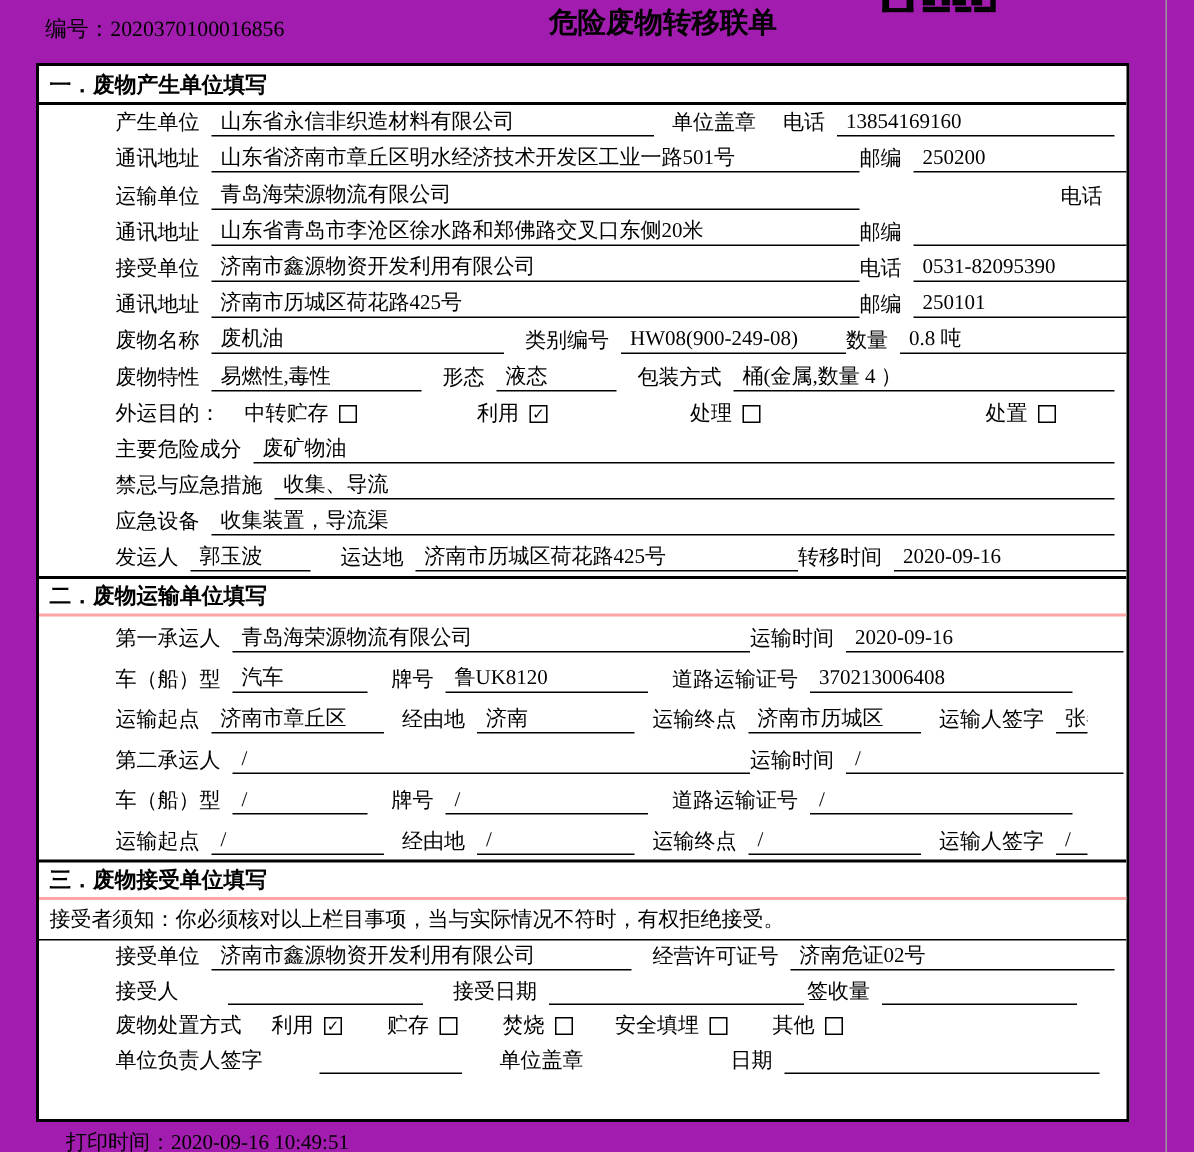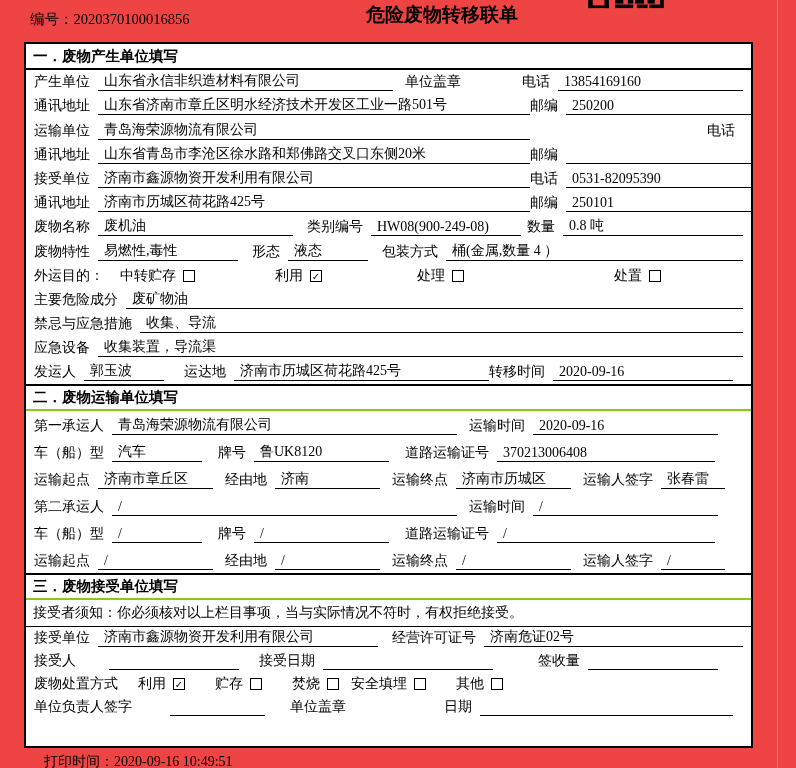--- a/index.html
+++ b/index.html
@@ -1,52 +1,52 @@
 <!DOCTYPE html>
 <html><head>
 <meta charset="utf-8">
 <style>
   * { box-sizing: border-box; margin: 0; padding: 0; }
   html,body { width:796px; height:768px; background:#fff; color:#000; overflow:hidden;
               font-family:"Liberation Serif", serif; font-size:14px; }
-  .page { position:relative; width:796px; height:768px; background:#ef4444;padding-left:16px; }
+  .page { position:relative; width:796px; height:768px; background:#a21caf;padding-left:16px; }
 
   
   .page-edge { position:absolute; left:777px; top:0; width:1px; height:768px; background:#9a9a9a; }
 
   
   .serial { position:absolute; left:30px; top:10px; font-size:14.5px; white-space:nowrap; }
   .doc-title { position:absolute; left:442px; top:2px; transform:translateX(-50%);
                font-family:"Liberation Sans", sans-serif; font-weight:bold; font-size:19px; white-space:nowrap; }
   .qr-frag { position:absolute; left:584px; top:0; width:84px; height:9px; }
 
   
   .sheet { position:absolute; left:24px; top:42px; width:729px; height:706px;
            border:2px solid #000; background:#fff; overflow:hidden; }
 
   .sec-header { font-family:"Liberation Sans", sans-serif; font-weight:bold; font-size:14.5px;
                 padding-left:7px; display:flex; align-items:center; }
   .sec-header.first { height:26px; border-bottom:2px solid #000; }
-  .sec-header.mid { height:27px; border-top:2px solid #000; border-bottom:2px solid #84cc16; }
+  .sec-header.mid { height:27px; border-top:2px solid #000; border-bottom:2px solid #fca5a5; }
 
   .notice { height:29px; display:flex; align-items:center; padding-left:7px;
             border-bottom:1px solid #000; white-space:nowrap; }
   .s3 .notice { height:27px; }
 
   .row { display:flex; align-items:flex-end; padding:0 8px 3px 8px; white-space:nowrap; }
   .s1 .row { height:24.2px; }
   .s2 .row { height:27px; }
   .s3 .row { height:23px; }
 
-  .lb { margin-right:8px; }
+  .lb { margin-right:8px;margin-left:43px; }
   .u { border-bottom:1px solid #000; padding:0 3px 0 6px; flex:0 0 auto; overflow:hidden; }
   .grow { flex:1 1 auto; }
   .mla { margin-left:auto; }
   .ml8{margin-left:8px;} .ml12{margin-left:12px;} .ml14{margin-left:14px;} .ml16{margin-left:16px;}
-  .ml20{margin-left:20px;} .ml25{margin-left:25px;} .ml28{margin-left:12px;} .ml30{margin-left:30px;}
+  .ml20{margin-left:20px;} .ml25{margin-left:25px;} .ml28{margin-left:28px;} .ml30{margin-left:30px;}
   .ml80{margin-left:80px;} .ml90{margin-left:90px;} .ml95{margin-left:95px;} .ml150{margin-left:150px;}
   .mr10{margin-right:10px;} .mr18{margin-right:18px;} .mr25{margin-right:25px;} .mr28{margin-right:28px;}
   .w80{width:80px;} .w90{width:90px;} .w95{width:95px;} .w105{width:105px;}
   .w115{width:115px;} .w130{width:130px;} .w135{width:135px;} .w140{width:140px;} .w150{width:150px;}
   .w170{width:170px;} .w180{width:180px;} .w185{width:185px;} .w195{width:195px;}
   .w255{width:255px;} .w280{width:280px;} .w295{width:295px;} .w345{width:345px;} .w432{width:432px;}
 
   .opt { display:inline-flex; align-items:center; }
   .opt .olb { margin-right:7px; }
   .cb { display:inline-block; width:12px; height:12px; border:1px solid #000;

